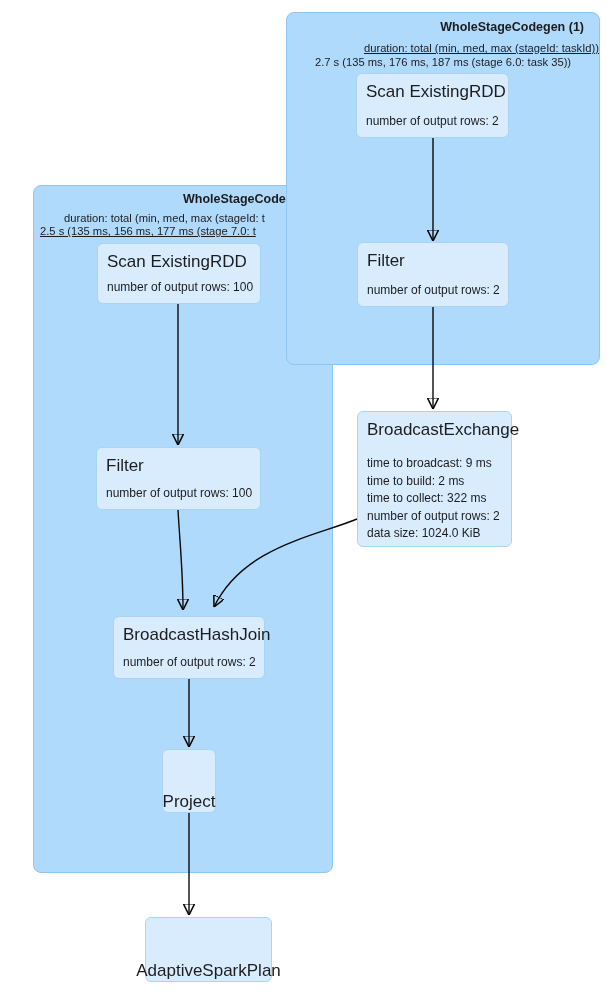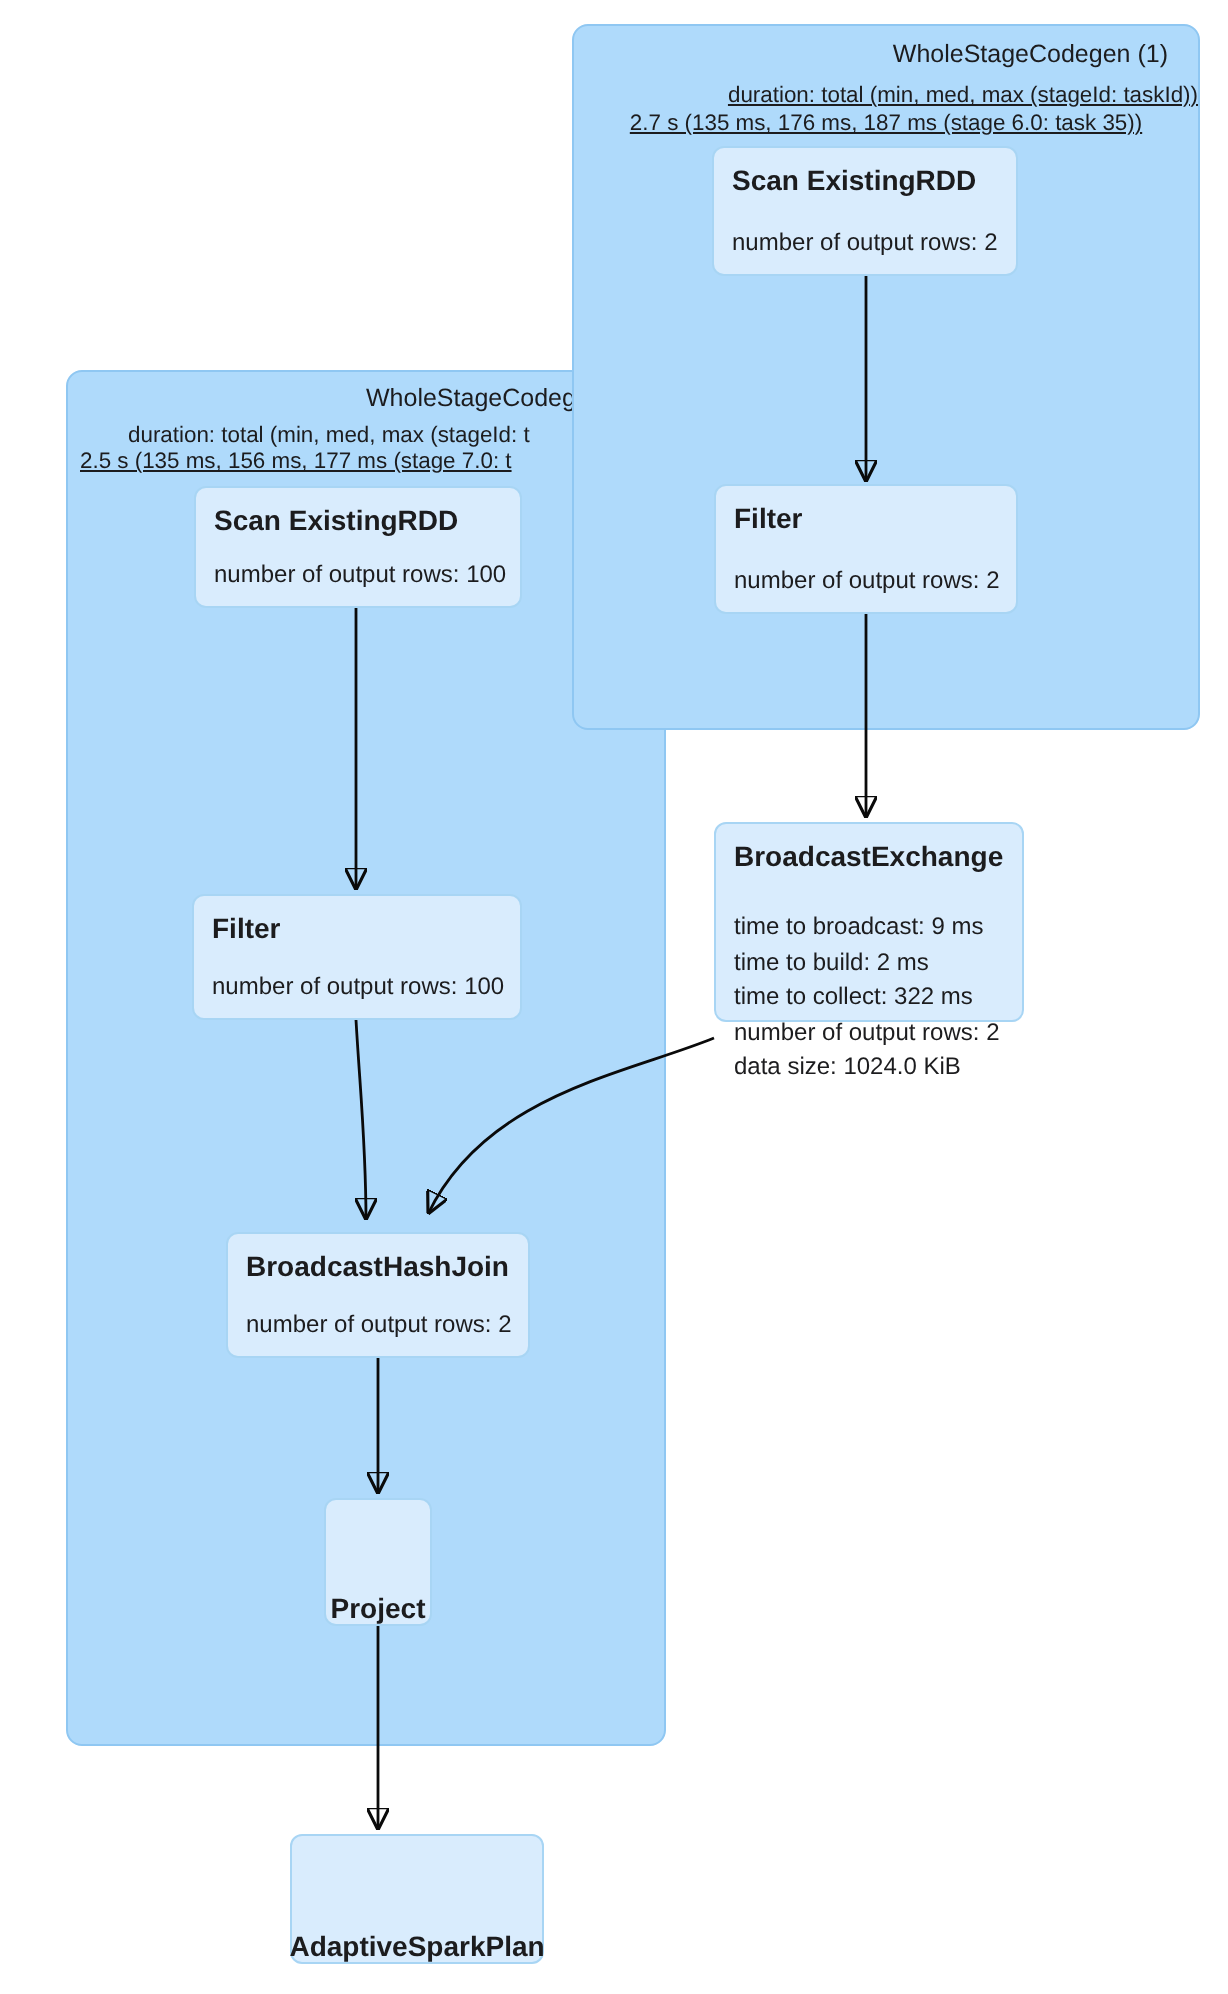--- a/index.html
+++ b/index.html
@@ -6,40 +6,40 @@
   .canvas {
     position:relative; width:614px; height:997px; background:#ffffff;
     font-family:"Liberation Sans", sans-serif; color:#1c1c1e; overflow:hidden;
   }
   .cluster {
     position:absolute; background:#afdafb; border:1px solid #8fc7f2;
     border-radius:8px; box-sizing:border-box;
   }
   #cluster-left  { left:33px;  top:185px; width:300px; height:688px; z-index:1; }
   #cluster-right { left:286px; top:12px;  width:314px; height:353px; z-index:2; }
-  .cluster-title { position:absolute; font-weight:normal; font-size:12.5px; white-space:nowrap; }
+  .cluster-title { position:absolute; font-weight:bold; font-size:12.5px; white-space:nowrap; }
   #cluster-right .cluster-title { top:7px; right:15px; }
   #cluster-left  .cluster-title { top:6px; left:149px; }
   .dur { position:absolute; font-size:11.2px; white-space:nowrap; }
   #cluster-right .dur1 { top:29px; left:0; width:100%; text-align:right;text-decoration:underline; }
-  #cluster-right .dur2 { top:43px; left:0; width:100%; text-align:center;text-decoration:underline; }
+  #cluster-right .dur2 { top:43px; left:0; width:100%; text-align:center; }
   #cluster-left  .dur1 { top:26px; left:30px; }
   #cluster-left  .dur2 { top:39px; left:6px;text-decoration:underline;  }
   .node {
     position:absolute; background:#d9ecfd; border:1px solid #a8d5f4;
     border-radius:6px; box-sizing:border-box; z-index:3;
   }
-  .node .ntitle { position:absolute; top:8px; left:9px; font-weight:bold; font-size:14px; white-space:nowrap; }
+  .node .ntitle { position:absolute; top:8px; left:9px; font-weight:normal; font-size:17px; white-space:nowrap; }
   .node .metric { position:absolute; bottom:9px; left:9px; font-size:12px; white-space:nowrap; }
   .node.center { display:flex; align-items:flex-end; justify-content:center; }
   .node.center .ntitle { position:static; }
   .metrics { position:absolute; top:43px; left:9px; font-size:12px; line-height:17.5px; white-space:nowrap; }
   #n-scan1   { left:356px; top:73px;  width:153px; height:65px; }
   #n-filter1 { left:357px; top:242px; width:152px; height:65px; }
-  #n-bex     { left:357px; top:411px; width:155px; height:100px; }
+  #n-bex     { left:357px; top:411px; width:155px; height:136px; }
   #n-scan2   { left:97px;  top:243px; width:164px; height:61px; }
   #n-filter2 { left:96px;  top:447px; width:165px; height:63px; }
   #n-bhj     { left:113px; top:616px; width:152px; height:63px; }
   #n-project { left:162px; top:749px; width:54px;  height:64px; }
   #n-asp     { left:125px; top:917px; width:127px; height:65px;margin-left:20px; }
   #edges { position:absolute; left:0; top:0; width:614px; height:997px; z-index:4; pointer-events:none; }
   #edges path { fill:none; stroke:#0a0a0a; stroke-width:1.4; }
 </style>
 </head>
 <body>

